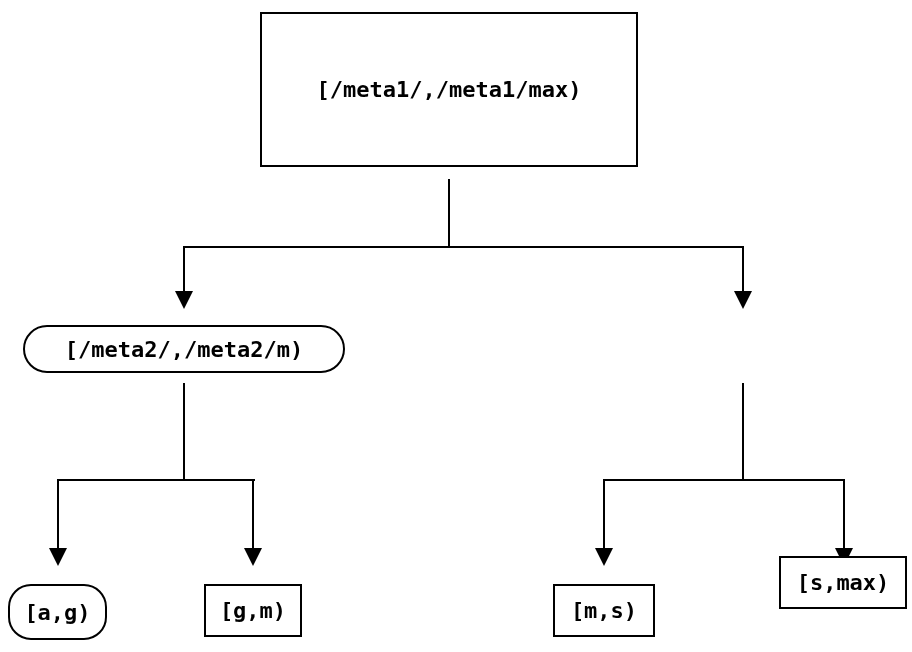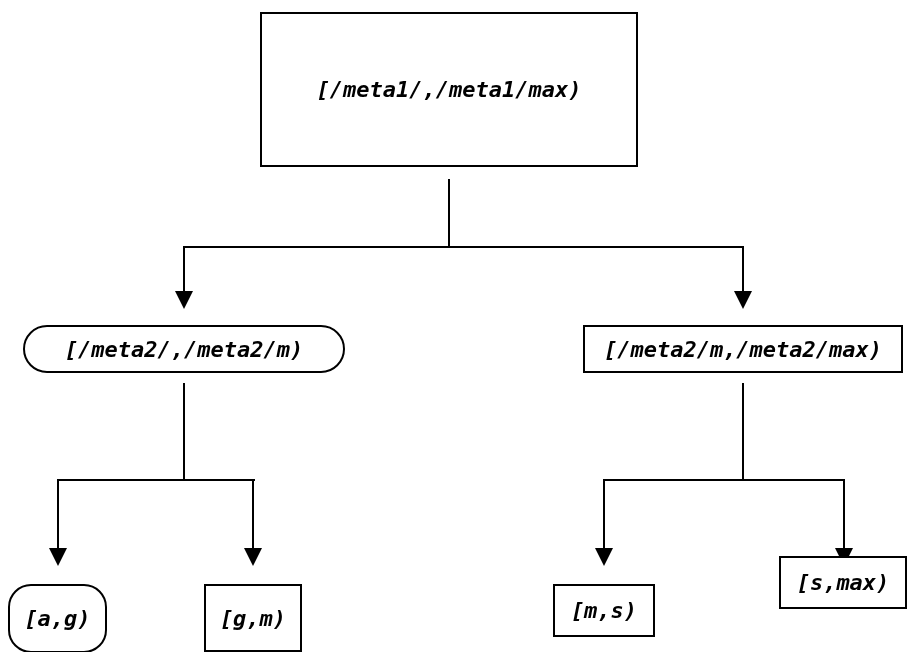--- a/index.html
+++ b/index.html
@@ -1,20 +1,20 @@
 <!DOCTYPE html>
 <html style="--line: #000000; --bg: #ffffff;"><head>
 <meta charset="utf-8">
 <style>
   :root {
     --line: #000000;
     --bg: #ffffff;
     --lw: 2px;
   }
-  * { box-sizing: border-box; margin: 0; padding: 0; font-style: italic; }
+  * { box-sizing: border-box; margin: 0; padding: 0; }
   html, body { background: var(--bg); }
   body { font-family: "DejaVu Sans Mono", "Liberation Mono", monospace; }
 
   .stage {
     position: relative;
     width: 912px;
     height: 652px;
     background: var(--bg);
     overflow: hidden;
   }
@@ -45,22 +45,22 @@
     height: 0;
     border-left: 9px solid transparent;
     border-right: 9px solid transparent;
     border-top: 18px solid var(--line);
   }
 
   
   #node-root      { left: 260px; top: 12px;  width: 378px; height: 155px; }
   #node-left      { left: 23px;  top: 325px; width: 322px; height: 48px; border-radius: 24px;  }
   #node-right     { left: 583px; top: 325px; width: 320px; height: 48px;  }
-  #node-leaf-ag   { left: 8px;   top: 584px; width: 99px;  height: 69px; border-radius: 23px;  }
-  #node-leaf-gm   { left: 204px; top: 584px; width: 98px;  height: 68px;  }
+  #node-leaf-ag   { left: 8px;   top: 584px; width: 99px;  height: 56px; border-radius: 23px;  }
+  #node-leaf-gm   { left: 204px; top: 584px; width: 98px;  height: 53px;  }
   #node-leaf-ms   { left: 553px; top: 584px; width: 102px; height: 53px; text-align: right;  }
   #node-leaf-smax { left: 779px; top: 556px; width: 128px; height: 53px;  }
 
   
   #edge-root-stem    { left: 448px; top: 179px; height: 68px; }
   #edge-split1       { left: 183px; top: 246px; width: 561px; }
   #edge-drop-l1      { left: 183px; top: 246px; height: 45px; }
   #edge-drop-r1      { left: 742px; top: 246px; height: 45px; }
   #arrow-l1          { left: 175px; top: 291px; }
   #arrow-r1          { left: 734px; top: 291px; }
@@ -108,23 +108,20 @@
   <div class="arrow-down" id="arrow-rr"></div>
 
   <div class="node" id="node-root">
     <span>[/meta1/,/meta1/max)</span>
   </div>
 
   <div class="node" id="node-left">
     <span>[/meta2/,/meta2/m)</span>
   </div>
 
-  <div class="node" id="node-right">
-    <span>[/meta2/m,/meta2/max)</span>
-  </div>
 
   <div class="node" id="node-leaf-ag">
     <span>[a,g)</span>
   </div>
 
   <div class="node" id="node-leaf-gm">
     <span>[g,m)</span>
   </div>
 
   <div class="node" id="node-leaf-ms">

